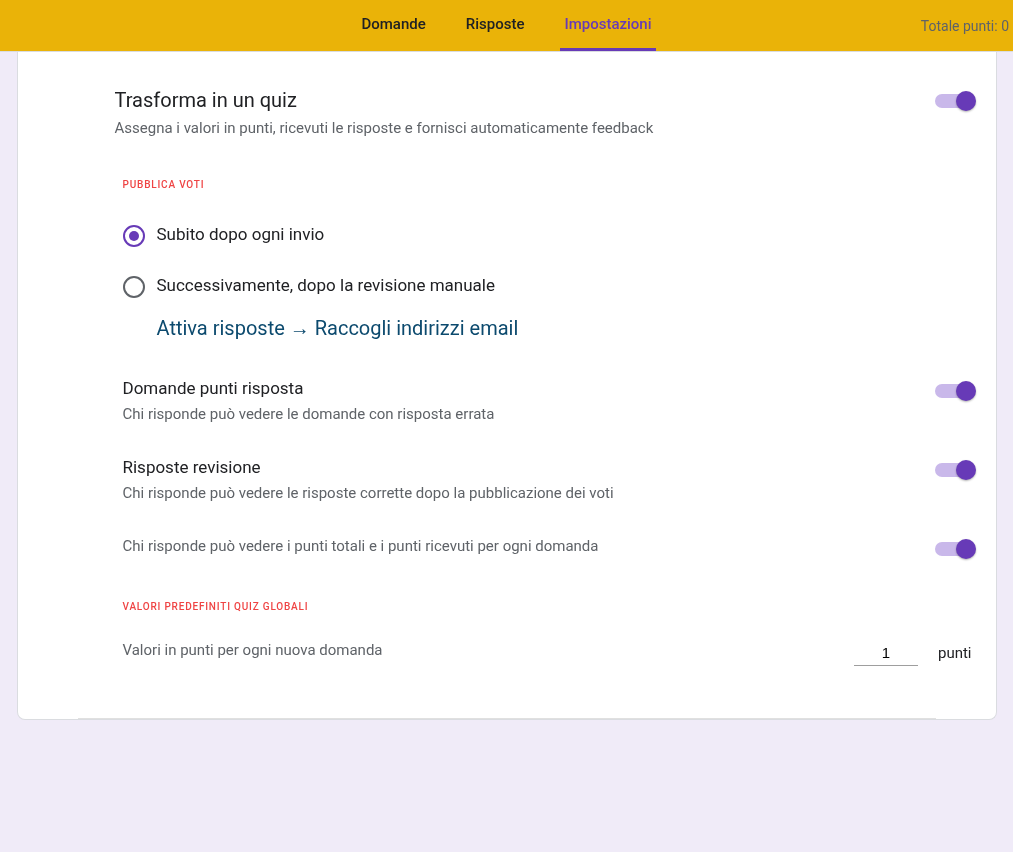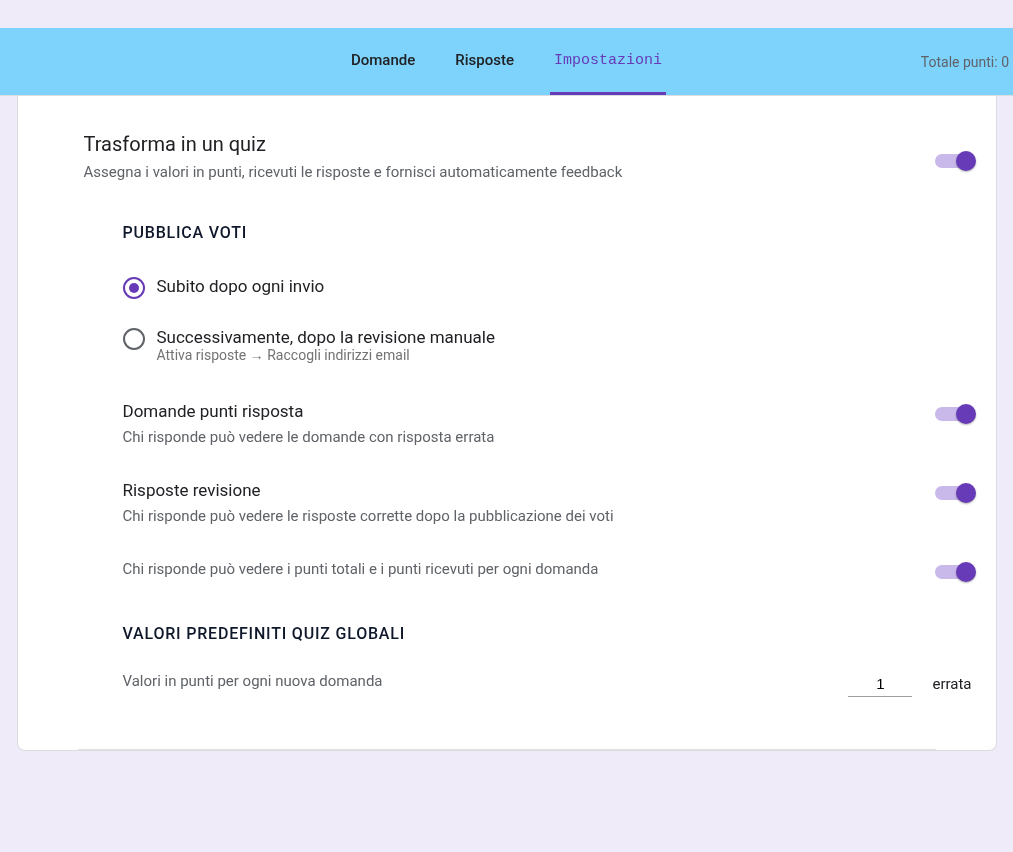--- a/index.html
+++ b/index.html
@@ -5,28 +5,27 @@
   * { box-sizing: border-box; margin: 0; padding: 0; }
   body {
     font-family: Roboto, Arial, sans-serif;
     background: #f0ebf8;
     color: #202124;
     width: 1013px;
     height: 852px;
     overflow: hidden;
   }
   .topbar {
-    background: #7dd3fc;
-    height: 68px;
+    background: #eab308;
+    height: 52px;
     display: flex;
     align-items: center;
     justify-content: center;
     position: relative;
     border-bottom: 1px solid #dadce0;
-    margin-top: 28px;
   }
   .tabs {
     display: flex;
     gap: 32px;
     height: 100%;
     align-items: center;
   }
   .tab {
     font-size: 15px;
     color: #202124;
@@ -34,21 +33,20 @@
     padding: 0 4px;
     height: 100%;
     display: flex;
     align-items: center;
     border-bottom: 3px solid transparent;
     font-weight: 500;
   }
   .tab.active {
     color: #673ab7;
     border-bottom-color: #673ab7;
-    font-family: Liberation Mono, monospace;
   }
   .total-points {
     position: absolute;
     right: 4px;
     font-size: 14px;
     color: #5f6368;
   }
   .page {
     padding: 0 16px;
   }
@@ -58,23 +56,24 @@
     border-radius: 8px;
     margin: 0 auto;
     width: 980px;
     padding: 24px 0 0 0;
     border-top: none;
     border-top-left-radius: 0;
     border-top-right-radius: 0;
   }
   .section-row {
     display: flex;
-    align-items: center;
+    align-items: flex-start;
     padding: 12px 24px 12px 66px;
     justify-content: space-between;
+    margin-left: 31px;
   }
   .section-row .text {
     flex: 1;
     padding-right: 32px;
   }
   .row-title {
     font-size: 17px;
     color: #202124;
     margin-bottom: 6px;
   }
@@ -101,23 +100,23 @@
     position: absolute;
     right: -4px;
     top: -3px;
     width: 20px;
     height: 20px;
     background: #673ab7;
     border-radius: 50%;
     box-shadow: 0 1px 2px rgba(0,0,0,0.3);
   }
   .subhead {
-    font-size: 16px;
+    font-size: 10px;
     letter-spacing: 0.8px;
-    color: #0f172a;
+    color: #ef4444;
     font-weight: 500;
     padding: 28px 8px 12px 105px;
   }
   .radio-group { padding: 8px 24px 8px 105px; }
   .radio-item {
     display: flex;
     align-items: flex-start;
     gap: 12px;
     padding: 14px 0;
     cursor: pointer;
@@ -136,23 +135,23 @@
     left: 4px; top: 4px;
     width: 10px; height: 10px;
     background: #673ab7;
     border-radius: 50%;
   }
   .radio-label {
     font-size: 17px;
     color: #202124;
   }
   .radio-sub {
-    font-size: 14px;
-    color: #737373;
-    margin-top: 0;
+    font-size: 20px;
+    color: #0c4a6e;
+    margin-top: 21px;
   }
   .setting-row {
     display: flex;
     align-items: flex-start;
     justify-content: space-between;
     padding: 16px 24px 16px 105px;
   }
   .setting-row .text { flex: 1; padding-right: 32px; }
   .divider {
     margin: 20px 60px 0 60px;
@@ -260,20 +259,20 @@
     </div>
 
     <div class="subhead">VALORI PREDEFINITI QUIZ GLOBALI</div>
 
     <div class="points-row">
       <div class="text">
         <div class="row-sub">Valori in punti per ogni nuova domanda</div>
       </div>
       <div class="points-input-wrap">
         <input class="points-input" value="1" style="">
-        <span class="points-unit">errata</span>
+        <span class="points-unit">punti</span>
       </div>
     </div>
 
     <hr class="divider">
 
   </div>
 </div>
 
 </body></html>

